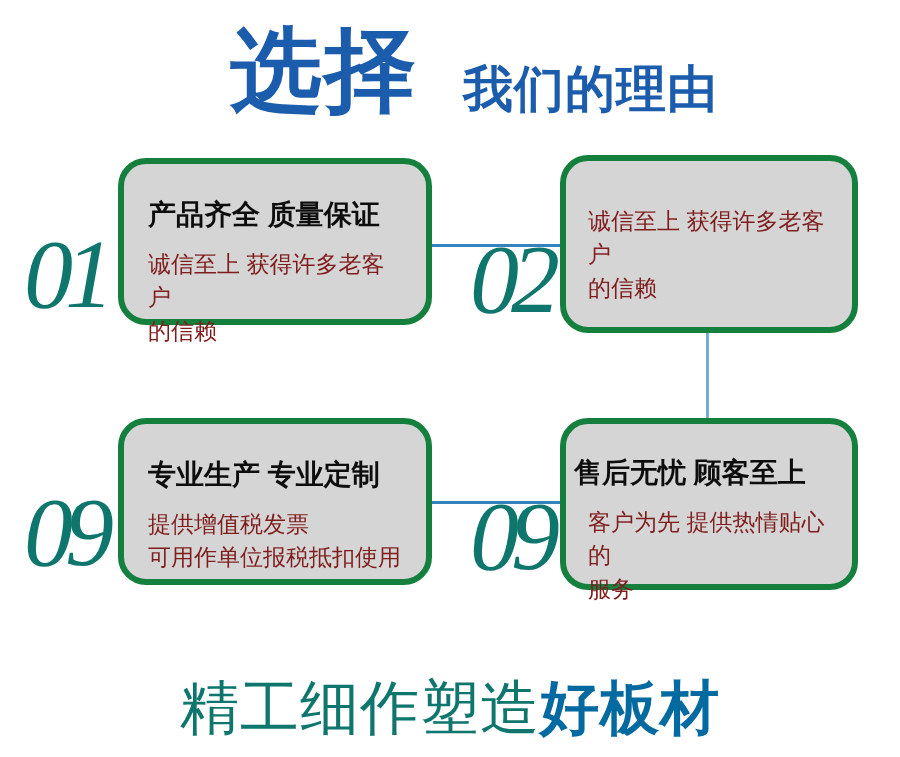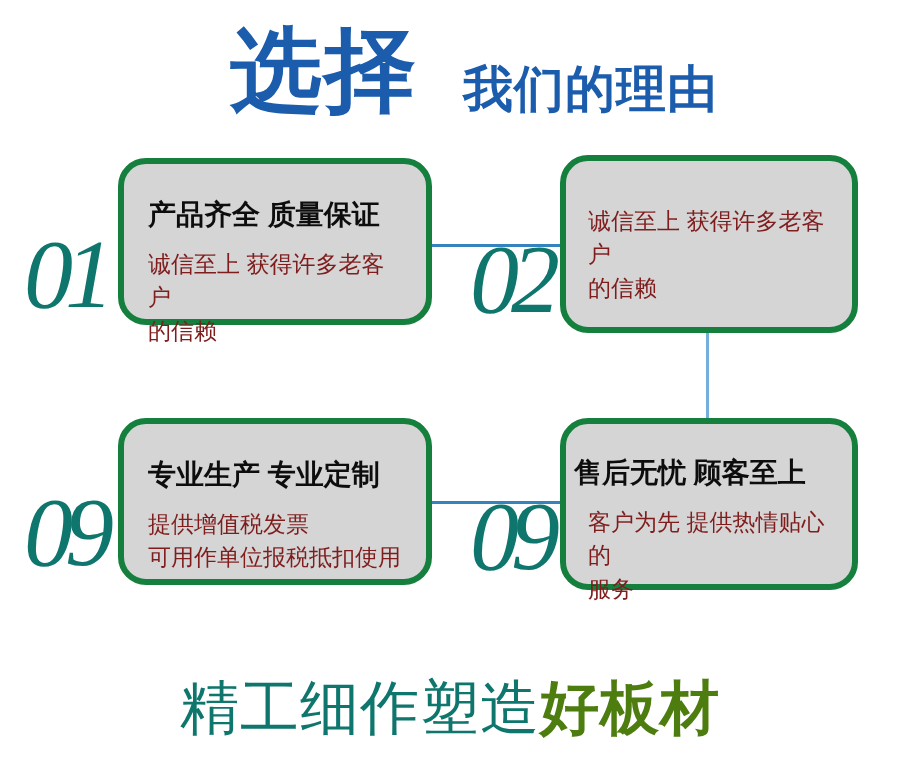--- a/index.html
+++ b/index.html
@@ -51,21 +51,21 @@
   .conn-h1{left:432px;top:244px;width:128px;height:3px;}
   .conn-h2{left:432px;top:501px;width:128px;height:3px;}
   .conn-v{left:706px;top:333px;width:3px;height:86px;background:#74aedb;}
 
   
   .footer{
     position:absolute;left:0;top:676px;width:900px;
     text-align:center;font-size:59px;line-height:1.1;white-space:nowrap;
   }
   .footer-dark{color:#0f766e;font-weight:500;letter-spacing:1px;}
-  .footer-accent{color:#4d7c0f;font-weight:900;letter-spacing:1px;}
+  .footer-accent{color:#0369a1;font-weight:900;letter-spacing:1px;}
 </style>
 </head>
 <body>
 
 <div class="page">
 
   <div class="title-main">选择</div>
   <div class="title-sub">我们的理由</div>
 
   <div class="connector conn-h1"></div>

